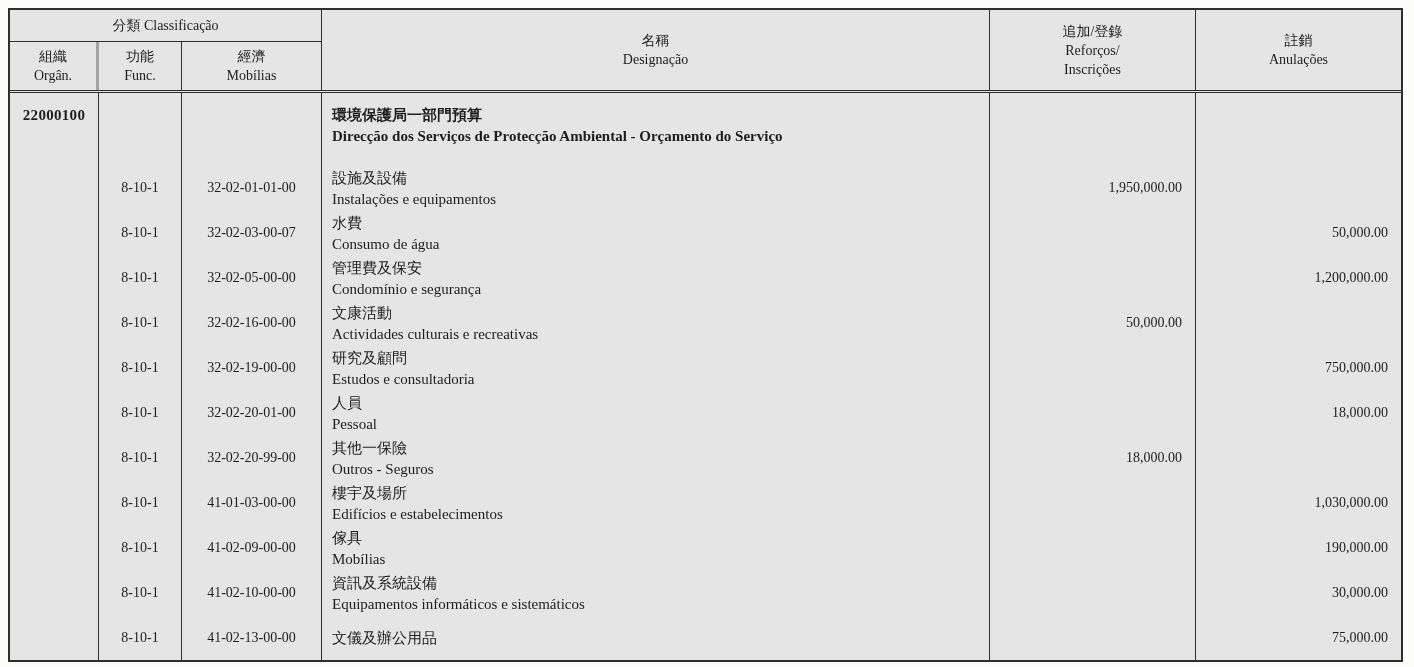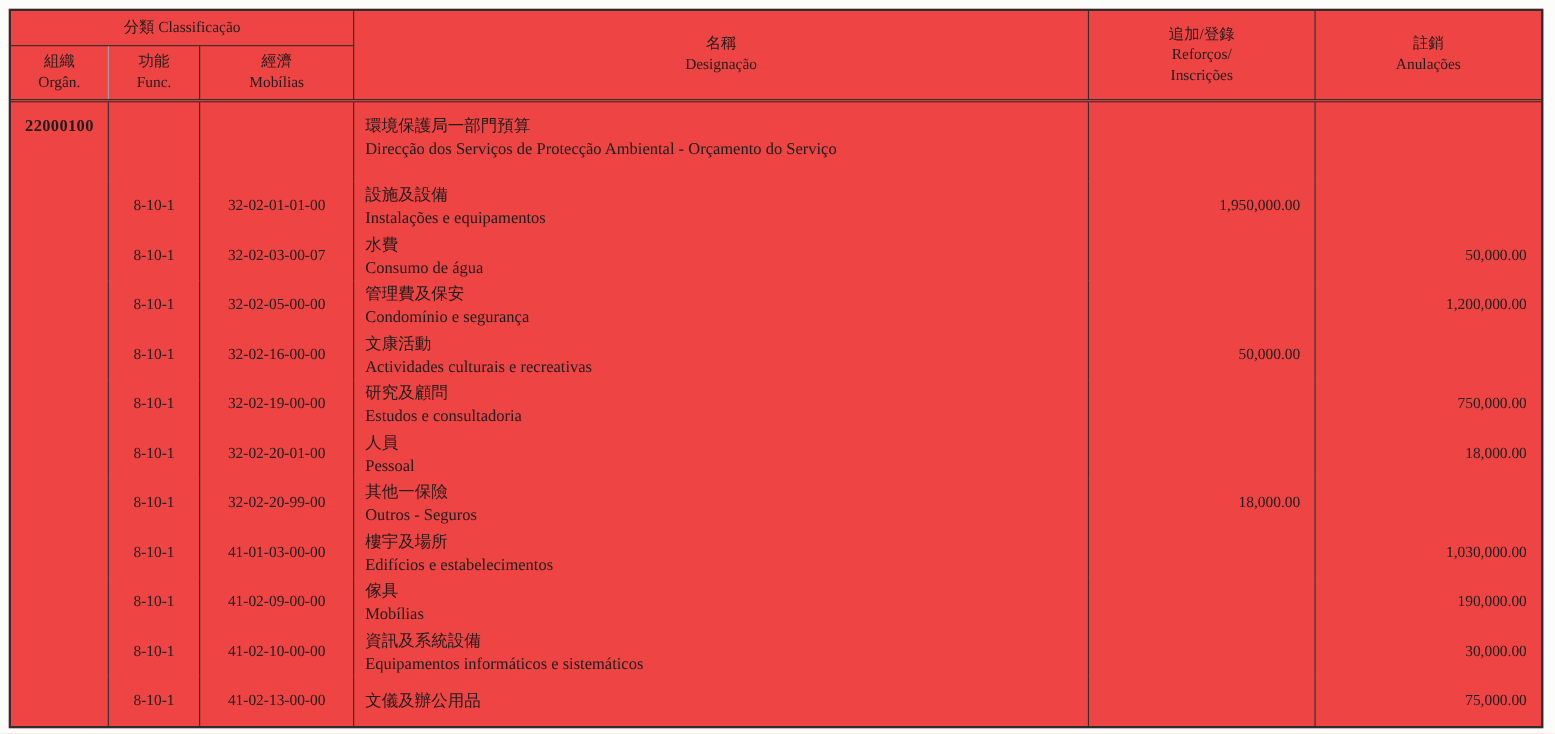--- a/index.html
+++ b/index.html
@@ -11,41 +11,41 @@
     overflow: hidden;
     font-family: "Liberation Serif", "DejaVu Serif", serif;
     color: #1d1d1d;
   }
   .budget-table {
     position: absolute;
     left: 8px;
     top: 8px;
     display: inline-block;
     border: 2px solid #2e2e2e;
-    background: #ef4444;
+    background: #e5e5e5;
   }
   
   .header-grid {
     display: grid;
     grid-template-columns: 89px 83px 140px 668px 206px 205px;
     grid-template-rows: 32px 48px;
     border-bottom: 3px double #2e2e2e;
   }
   .hc {
     display: flex;
     flex-direction: column;
     justify-content: center;
     align-items: center;
     text-align: center;
     font-size: 14px;
     line-height: 19px;
     box-sizing: border-box;
   }
   .h-class   { grid-column: 1 / 4; grid-row: 1; border-right: 1px solid #2e2e2e; border-bottom: 1px solid #2e2e2e; }
-  .h-organ   { grid-column: 1; grid-row: 2; border-right: 1px solid #a3a3a3; }
+  .h-organ   { grid-column: 1; grid-row: 2; border-right: 3px solid #a3a3a3; }
   .h-func    { grid-column: 2; grid-row: 2; border-right: 1px solid #2e2e2e; }
   .h-econ    { grid-column: 3; grid-row: 2; border-right: 1px solid #2e2e2e; }
   .h-desig   { grid-column: 4; grid-row: 1 / 3; border-right: 1px solid #2e2e2e; }
   .h-ref     { grid-column: 5; grid-row: 1 / 3; border-right: 1px solid #2e2e2e; }
   .h-anul    { grid-column: 6; grid-row: 1 / 3; }
   
   .body-grid {
     display: grid;
     grid-template-columns: 89px 83px 140px 668px 206px 205px;
     grid-template-rows: 72px repeat(11, 45px);
@@ -59,21 +59,21 @@
     overflow: hidden;
   }
   .c.vline { border-right: 1px solid #2e2e2e; }
   .c-organ  { align-items: center; justify-content: flex-start; padding-top: 14px; font-weight: bold; font-size: 15px; letter-spacing: 0.3px; }
   .c-code   { align-items: center; font-size: 14px; white-space: nowrap; }
   .c-name   { padding-left: 10px; }
   .c-amt    { align-items: flex-end; padding-right: 13px; font-size: 14px; white-space: nowrap; }
   .zh { font-size: 15px; line-height: 22px; white-space: nowrap; }
   .pt { font-size: 15px; line-height: 20px; white-space: nowrap; }
   .c-title { justify-content: flex-start; padding-top: 11px; padding-left: 10px; }
-  .c-title .zh, .c-title .pt { font-weight: normal; }
+  .c-title .zh, .c-title .pt { font-weight: bold; }
 </style>
 </head>
 <body>
 
 <div class="budget-table">
 
   <div class="header-grid">
     <div class="hc h-class">
       <span>分類 Classificação</span>
     </div>

